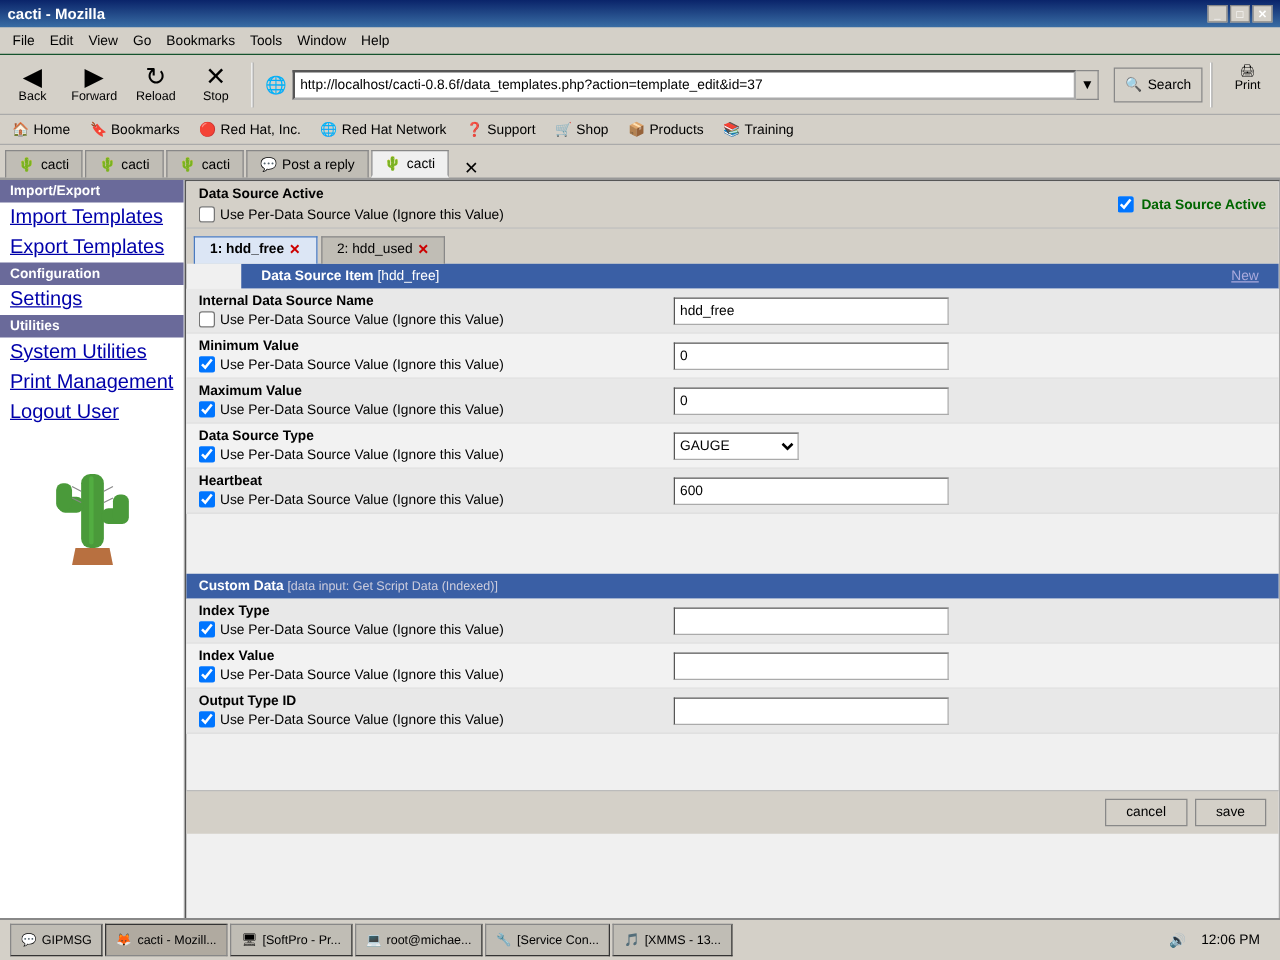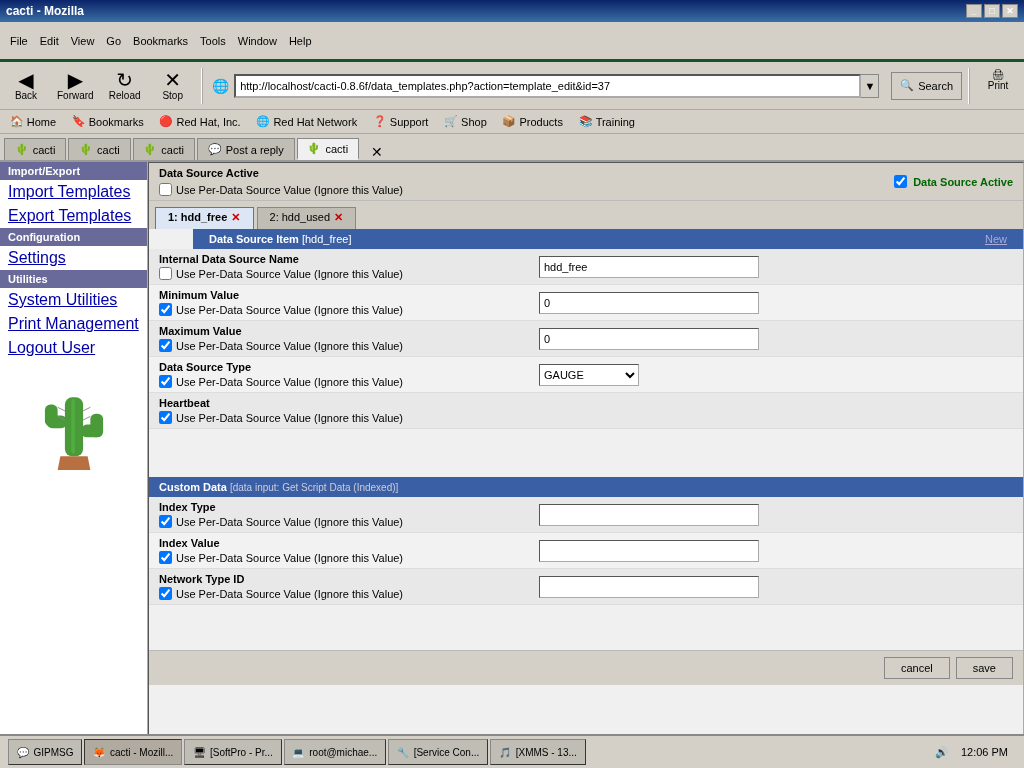--- a/index.html
+++ b/index.html
@@ -26,22 +26,22 @@
       display: flex; align-items: center; justify-content: center;
       cursor: pointer;
     }
 
     
     .menubar {
       background: #d4d0c8;
       display: flex;
       align-items: center;
       padding: 2px 4px;
-      height: 40px;
-      border-bottom: 3px solid #14532d;
+      height: 22px;
+      border-bottom: 1px solid #14532d;
     }
     .menubar-item {
       padding: 2px 6px;
       cursor: pointer;
       font-size: 11px;
     }
 
     
     .toolbar {
       background: #d4d0c8;
@@ -630,20 +630,21 @@
       </div>
 
       <div class="form-row">
         <div class="form-row-label-col">
           <span class="form-field-label">Heartbeat</span>
           <div class="form-field-sub">
             <input type="checkbox" checked="" style="">
             <span>Use Per-Data Source Value (Ignore this Value)</span>
           </div>
         </div>
+        <input type="text" class="form-input" value="600" style="">
       </div>
     </div>
 
     <div class="custom-section-header">
       <span>Custom Data</span>
       <span class="sub-label">[data input: Get Script Data (Indexed)]</span>
     </div>
 
     <div class="form-section">
 
@@ -664,21 +665,21 @@
           <div class="form-field-sub">
             <input type="checkbox" checked="" style="">
             <span>Use Per-Data Source Value (Ignore this Value)</span>
           </div>
         </div>
         <input type="text" class="form-input" value="" style="">
       </div>
 
       <div class="form-row">
         <div class="form-row-label-col">
-          <span class="form-field-label">Network Type ID</span>
+          <span class="form-field-label">Output Type ID</span>
           <div class="form-field-sub">
             <input type="checkbox" checked="" style="">
             <span>Use Per-Data Source Value (Ignore this Value)</span>
           </div>
         </div>
         <input type="text" class="form-input" value="" style="">
       </div>
     </div>
 
     <div class="bottom-bar">

